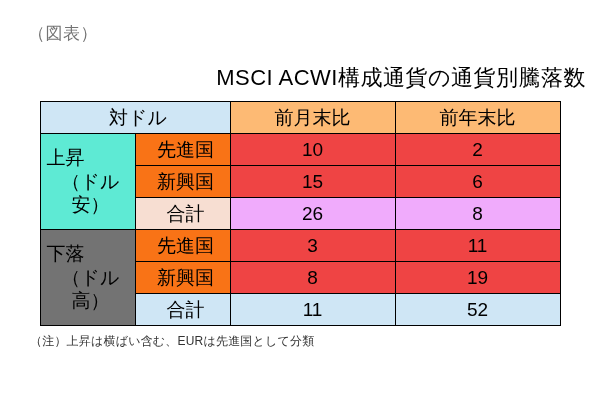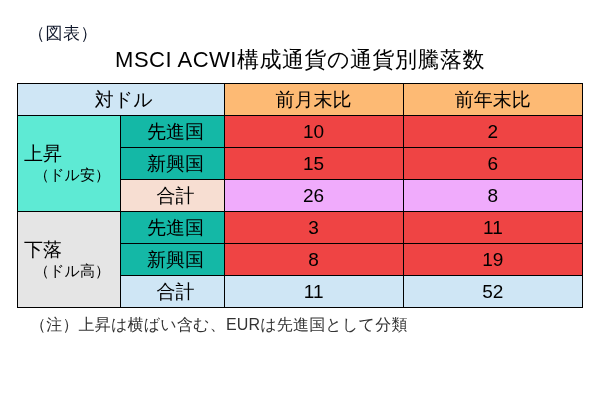--- a/index.html
+++ b/index.html
@@ -17,35 +17,35 @@
   .page {
     position: relative;
     width: 600px;
     height: 412px;
     box-sizing: border-box;
     padding: 22px 14px 0 14px;
   }
   .caption-label {
     font-size: 17px;
     letter-spacing: 0.5px;
-    margin: 0 0 0 14px;
-    color: #0f172a;
+    margin: 0 0 18px 14px;
+    color: #737373;
     font-family: Liberation Mono, monospace;
   }
   .doc-title {
     font-size: 22px;
-    text-align: center;
+    text-align: right;
     margin: 0 0 8px 0;
     letter-spacing: 0.5px;
     color: #000000;
     white-space: nowrap;
   }
   table.data-table {
     border-collapse: collapse;
-    width: 566px;
+    width: 521px;
     margin: 0 auto;
     table-layout: fixed;
   }
   table.data-table td,
   table.data-table th {
     border: 1px solid #000000;
     font-weight: normal;
     padding: 0;
     height: 31px;
     font-size: 19px;
@@ -68,38 +68,38 @@
     font-size: 20px;
   }
   .cat-rise {
     background: #5eead4;
     text-align: left;
     padding-left: 6px !important;
     font-size: 20px;
     line-height: 1.25;
   }
   .cat-fall {
-    background: #e5e5e5;
+    background: #737373;
     text-align: left;
     padding-left: 6px !important;
     font-size: 20px;
     line-height: 1.25;
   }
   .cat-inner {
     display: block;
     text-align: left;
   }
   .cat-sub-line {
     display: block;
-    font-size: 15px;
+    font-size: 19px;
   }
   .sub-cell {
     text-align: left;
     padding-left: 6px !important;
-    background: #14b8a6;
+    background: #f97316;
     font-size: 19px;
   }
   .sub-total-rise {
     background: #f7ded2;
     text-align: left;
     padding-left: 6px !important;
     font-size: 19px;
   }
   .sub-total-fall {
     background: #cfe6f5;
@@ -116,21 +116,21 @@
     font-size: 19px;
   }
   .val-total-fall {
     background: #cfe6f5;
     font-size: 19px;
   }
   .notes {
     margin: 7px 0 0 16px;
   }
   .note-line {
-    font-size: 16px;
+    font-size: 12px;
     color: #333333;
     margin-bottom: 5px;
     letter-spacing: 0.2px;
   }
 </style>
 </head>
 <body>
 
 <div class="page">
 

